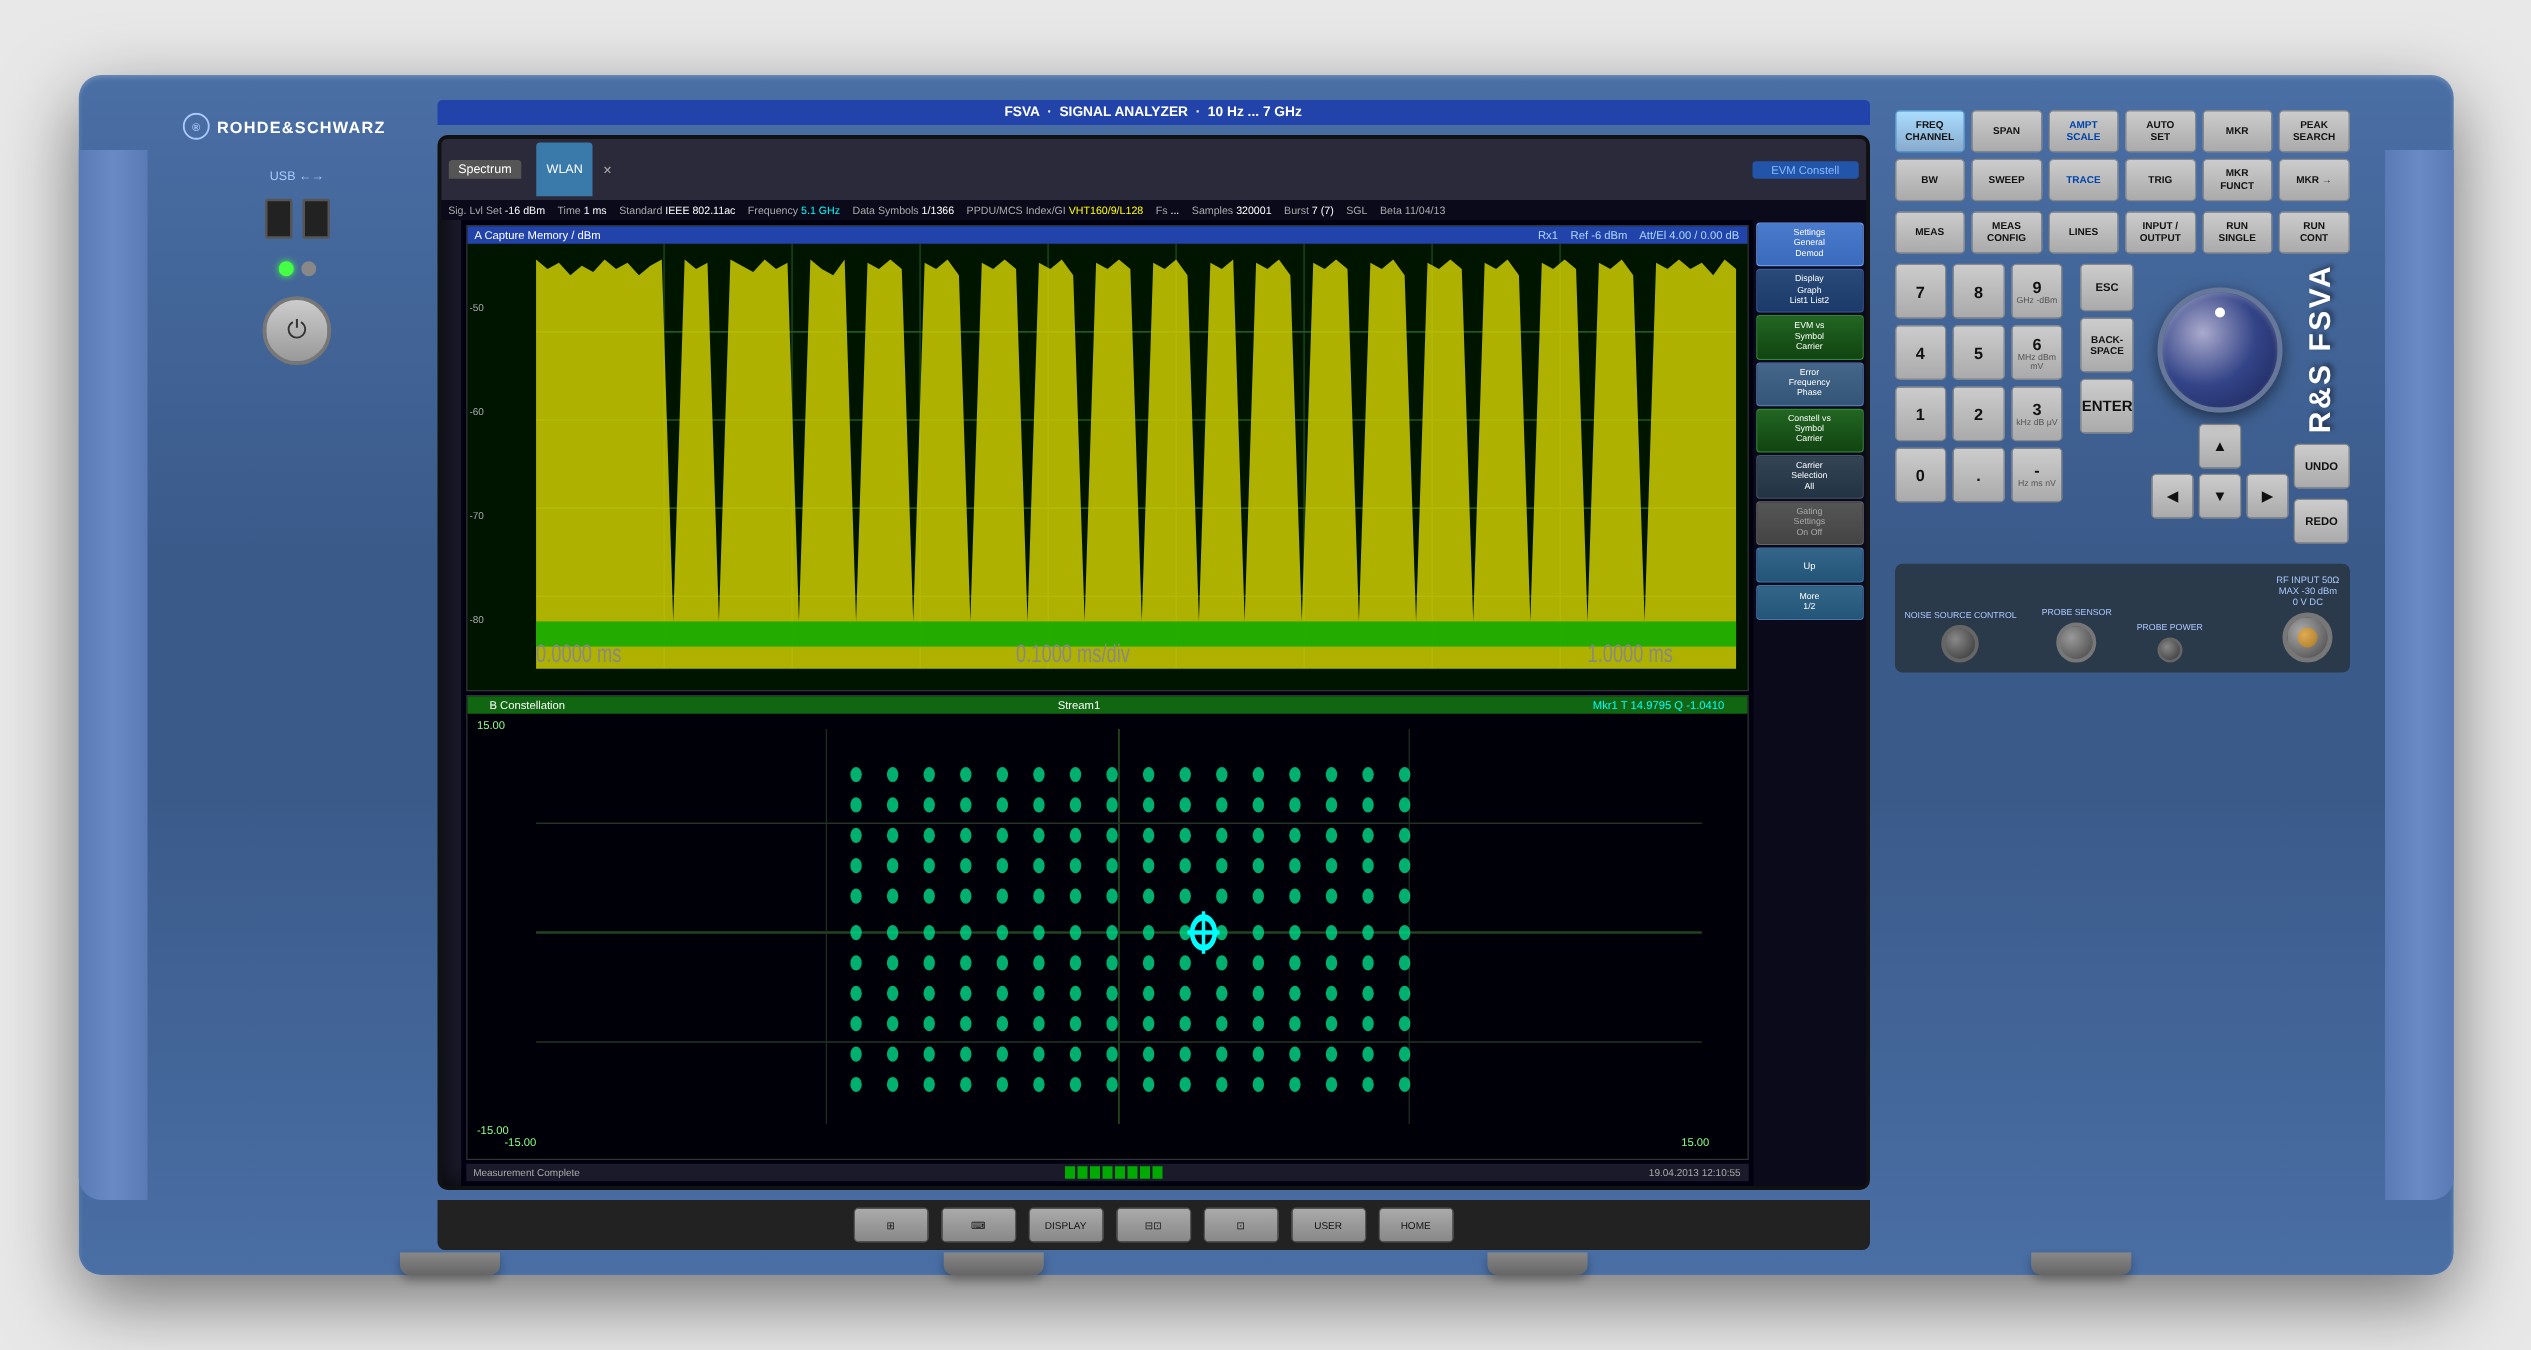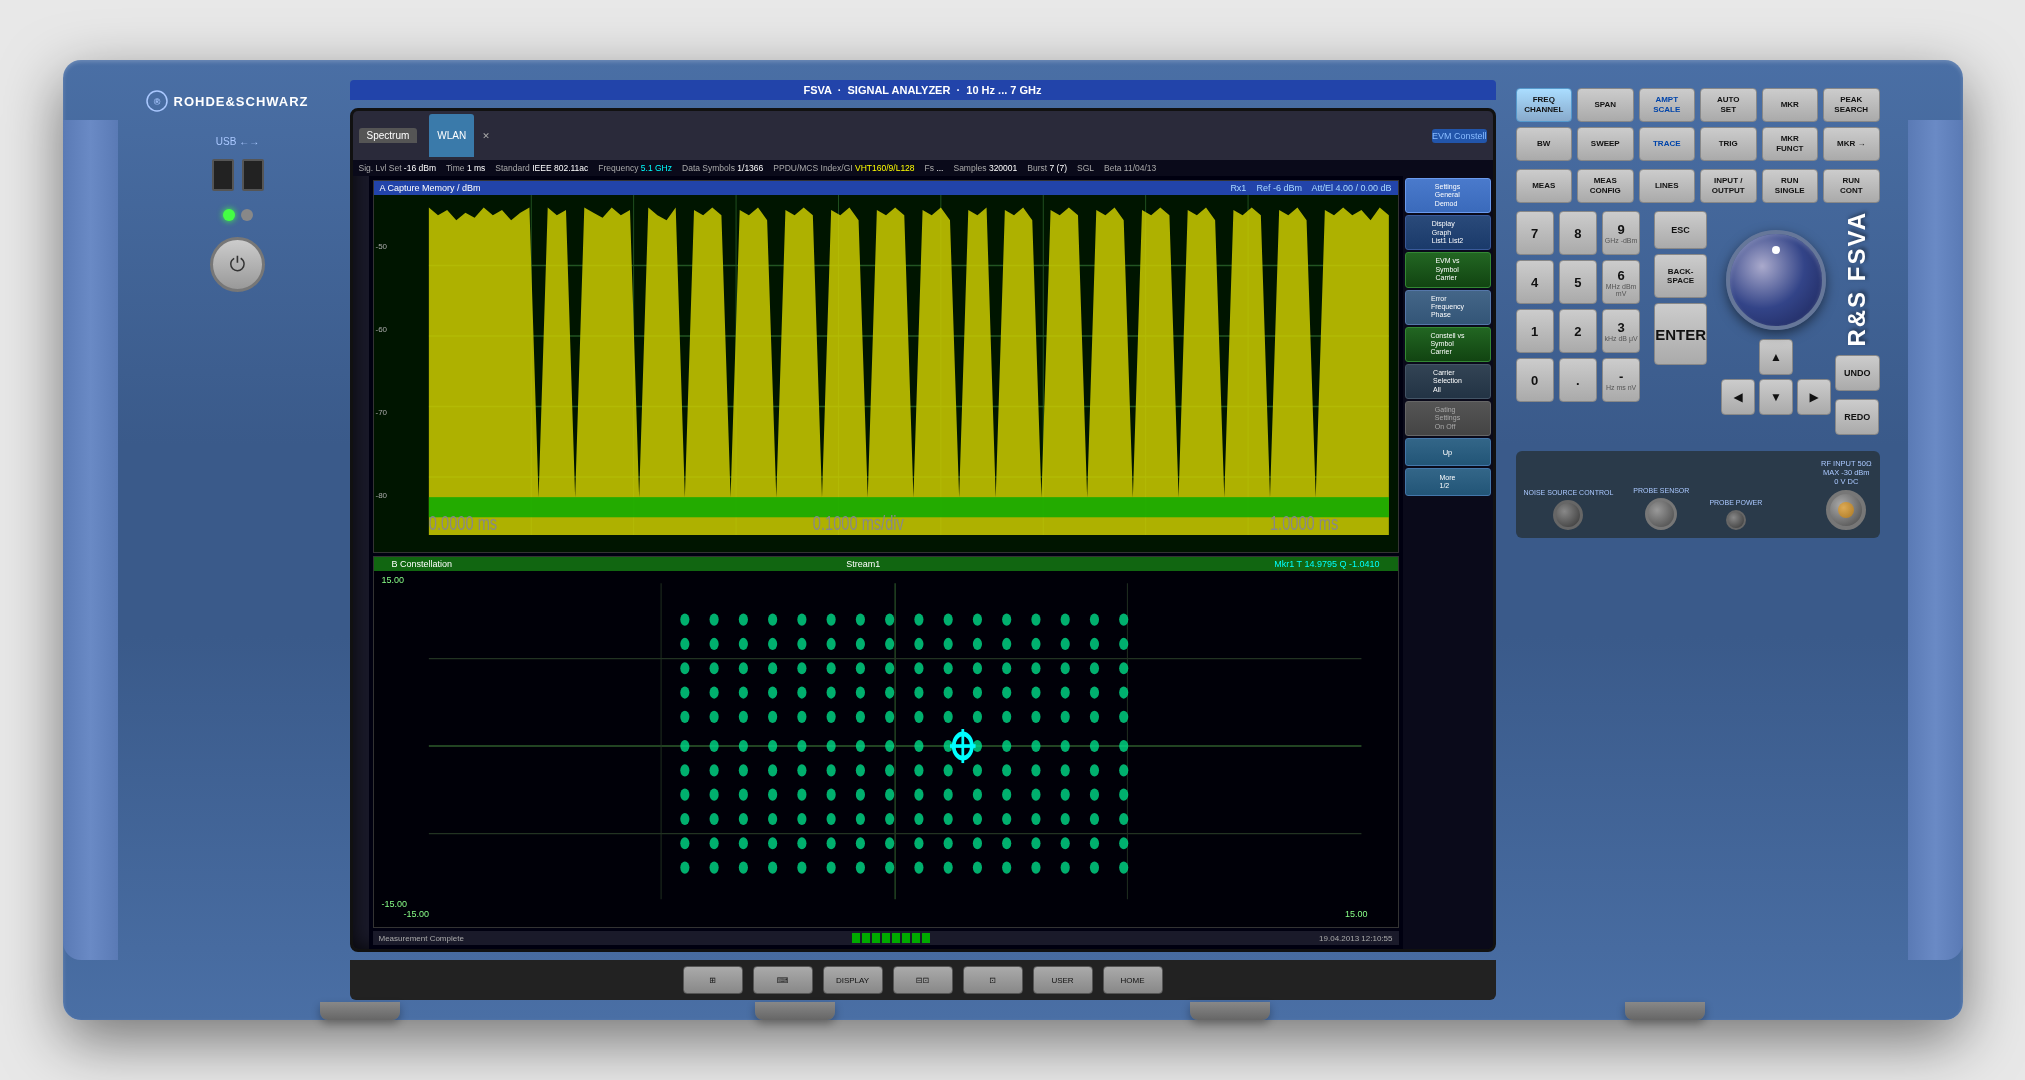--- a/index.html
+++ b/index.html
@@ -321,21 +321,21 @@
       gap: 2px;
     }
 
     .softkey-btn {
       background: linear-gradient(180deg, #2a4a7a 0%, #1a3a6a 100%);
       border: 1px solid #3a5a9a;
       border-radius: 3px;
       color: white;
       font-size: 7.5px;
       padding: 4px 3px;
-      text-align: left;
+      text-align: center;
       cursor: pointer;
       min-height: 28px;
       display: flex;
       align-items: center;
       justify-content: center;
       line-height: 1.2;
     }
 
     .softkey-btn.active {
       background: linear-gradient(180deg, #4a7acc 0%, #3a6abb 100%);
@@ -724,21 +724,21 @@
         &nbsp;·&nbsp;
         <span>10 Hz ... 7 GHz</span>
       </div>
 
       <div class="screen-bezel">
 
         <div class="screen-top-bar">
           <div class="tab-spectrum">Spectrum</div>
           <div class="tab-wlan">WLAN</div>
           <div class="tab-close">✕</div>
-          <div style="margin-left: auto; background: #2255aa; color: #88bbff; font-size: 9px; padding: 2px 0; border-radius: 3px;">EVM Constell</div>
+          <div style="margin-left: auto; background: #2255aa; color: #88bbff; font-size: 9px; padding: 2px 15px; border-radius: 3px;">EVM Constell</div>
         </div>
 
         <div style="background: #0a0a1a; padding: 3px 6px; display: flex; flex-wrap: wrap; gap: 10px; font-size: 8.5px;">
           <span style="color:#aaa;">Sig. Lvl Set <span style="color:#fff;">-16 dBm</span></span>
           <span style="color:#aaa;">Time <span style="color:#fff;">1 ms</span></span>
           <span style="color:#aaa;">Standard <span style="color:#fff;">IEEE 802.11ac</span></span>
           <span style="color:#aaa;">Frequency <span style="color:#00ffff;">5.1 GHz</span></span>
           <span style="color:#aaa;">Data Symbols <span style="color:#fff;">1/1366</span></span>
           <span style="color:#aaa;">PPDU/MCS Index/GI <span style="color:#ffff00;">VHT160/9/L128</span></span>
           <span style="color:#aaa;">Fs <span style="color:#fff;">...</span></span>
@@ -1162,21 +1162,21 @@
           <div class="btn-num">
             <span>-</span>
             <span class="btn-num-sub">Hz ms nV</span>
           </div>
         </div>
 
         <div style="display: flex; flex-direction: column; gap: 5px; margin-left: 6px;">
           <div class="btn-action" style="font-size:9px; font-weight: bold;">ESC</div>
           <div class="btn-action" style="font-size:8px; font-weight: bold; white-space:pre-line; height:44px;">BACK-
 SPACE</div>
-          <div class="btn-action" style="font-size:15px; font-weight: bold; height:62px;text-align:right;">ENTER</div>
+          <div class="btn-action" style="font-size:12px; font-weight: bold; height:44px;text-align:right;">ENTER</div>
         </div>
 
         <div style="display: flex; flex-direction: column; align-items: center; gap: 8px; margin-left: 6px;">
 
           <div style="display: flex; flex-direction: row; align-items: center; gap: 4px;">
 
             <div class="knob-area">
               <div class="knob">
                 <div class="knob-dot"></div>
               </div>

